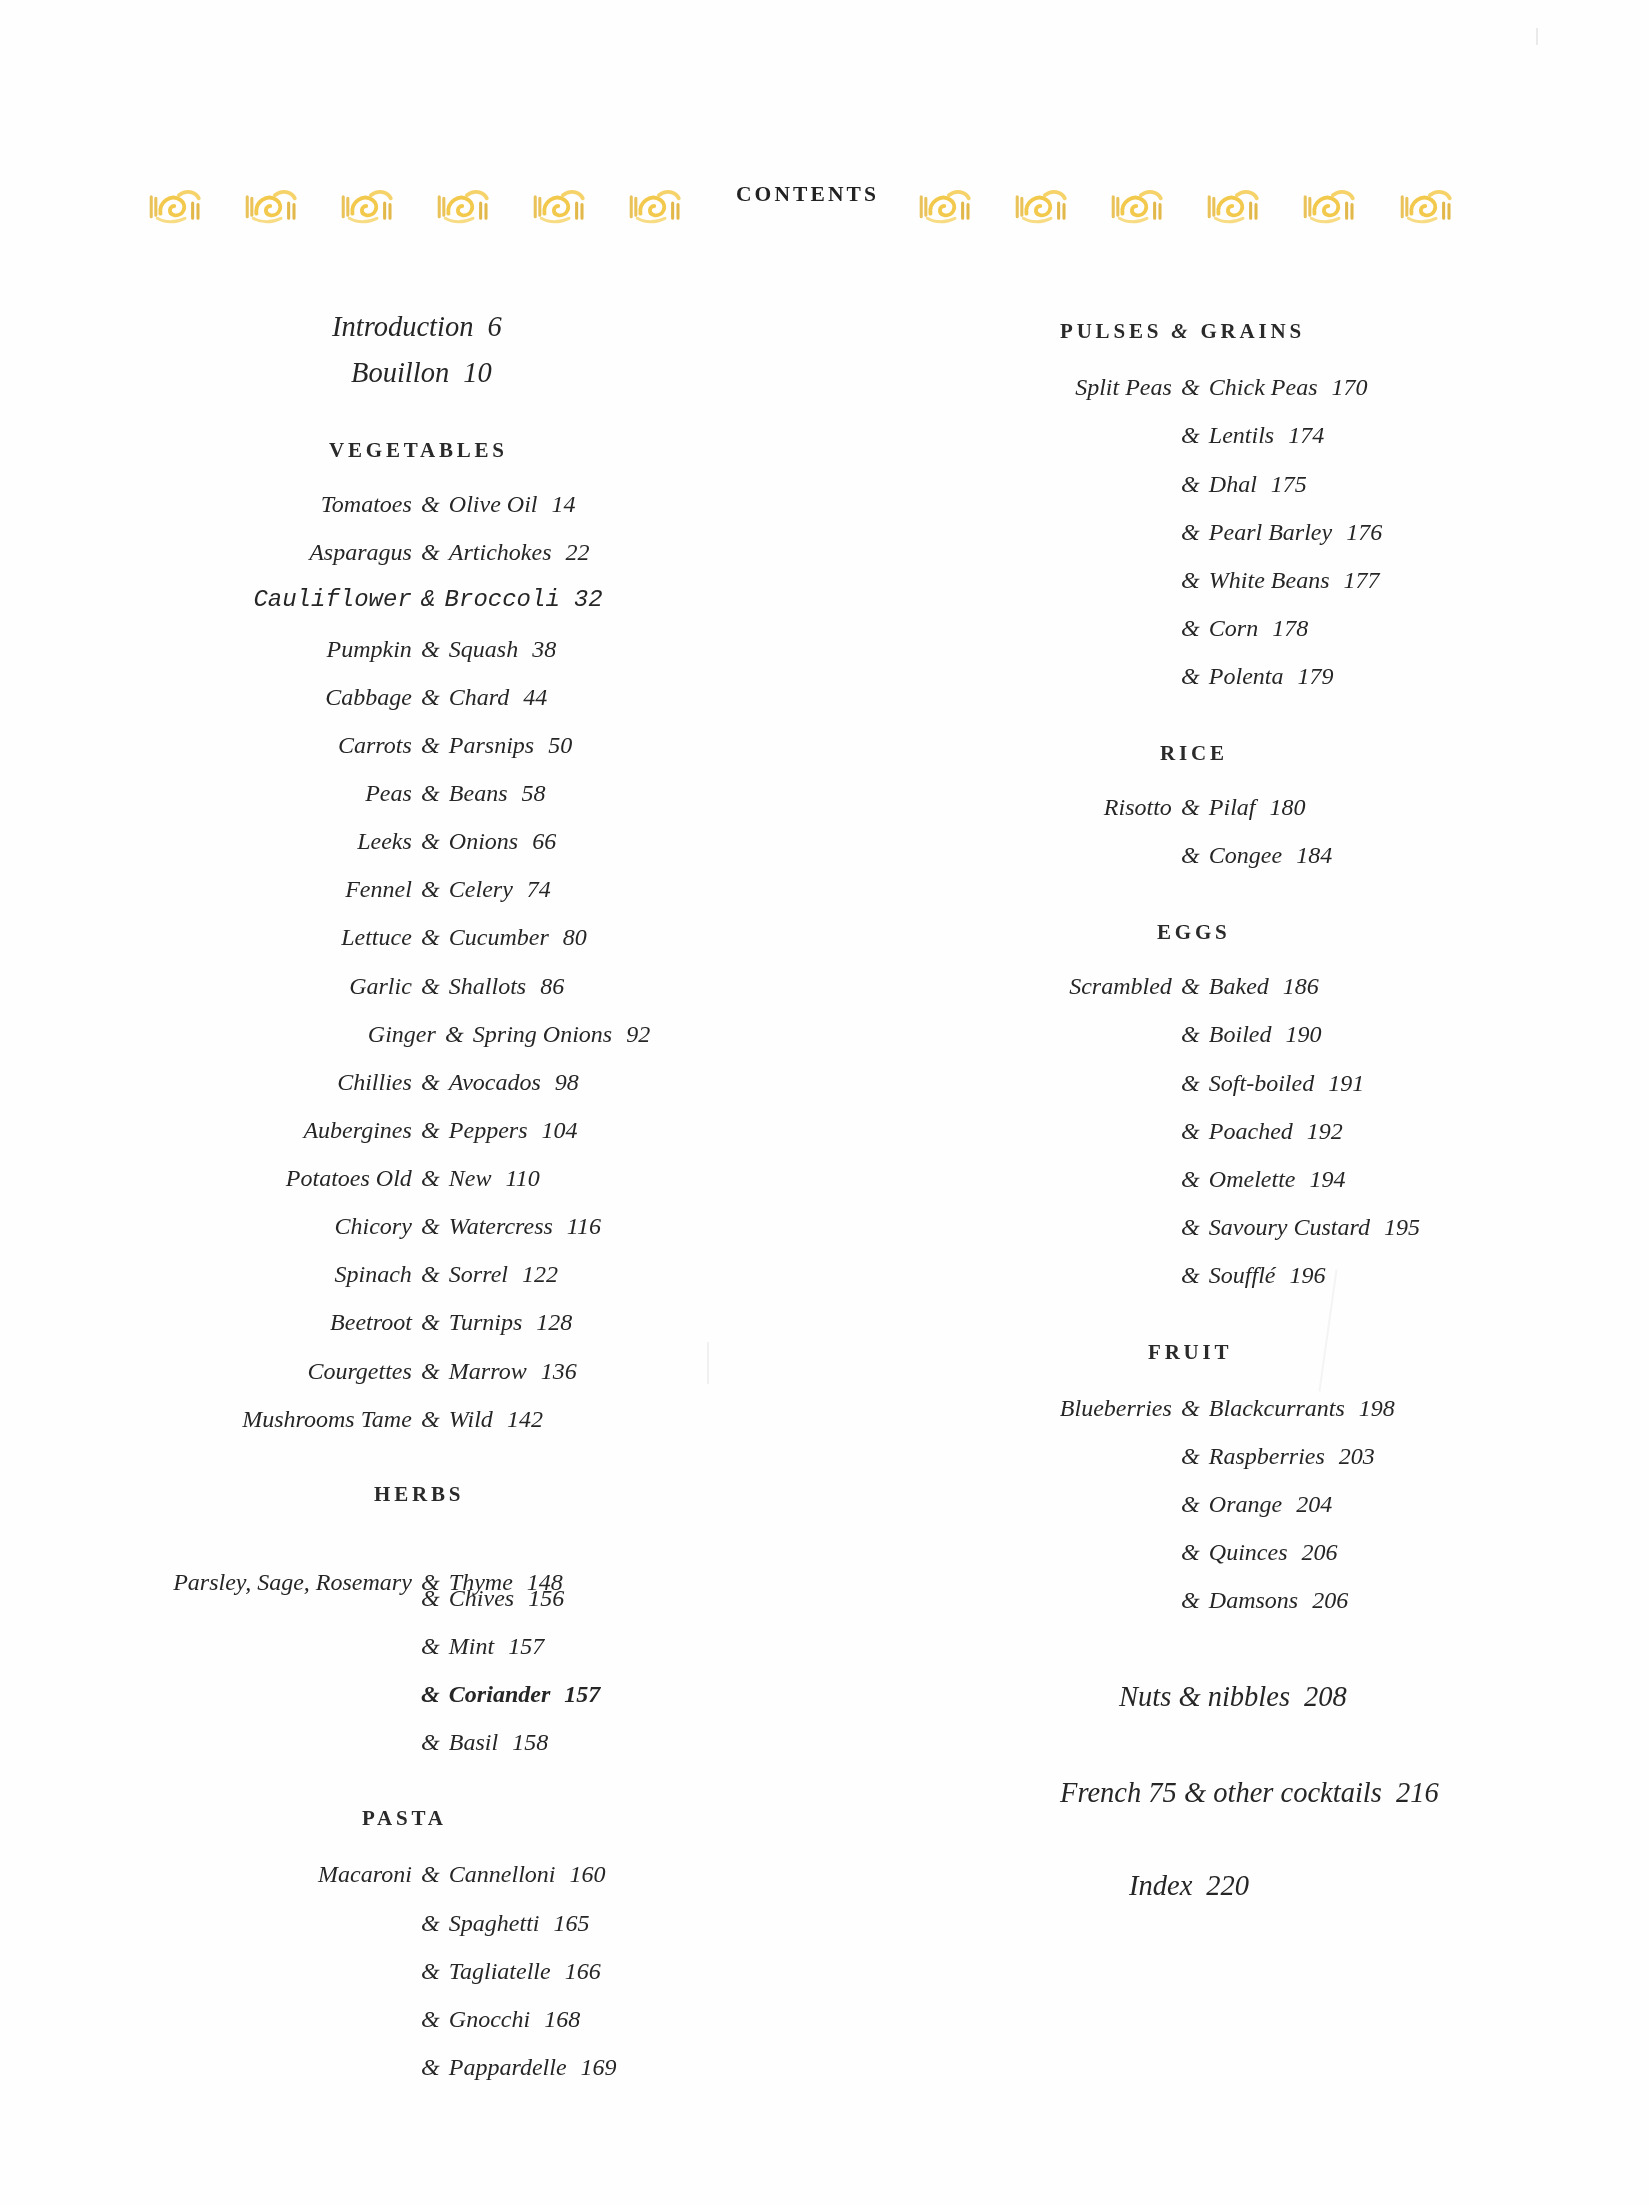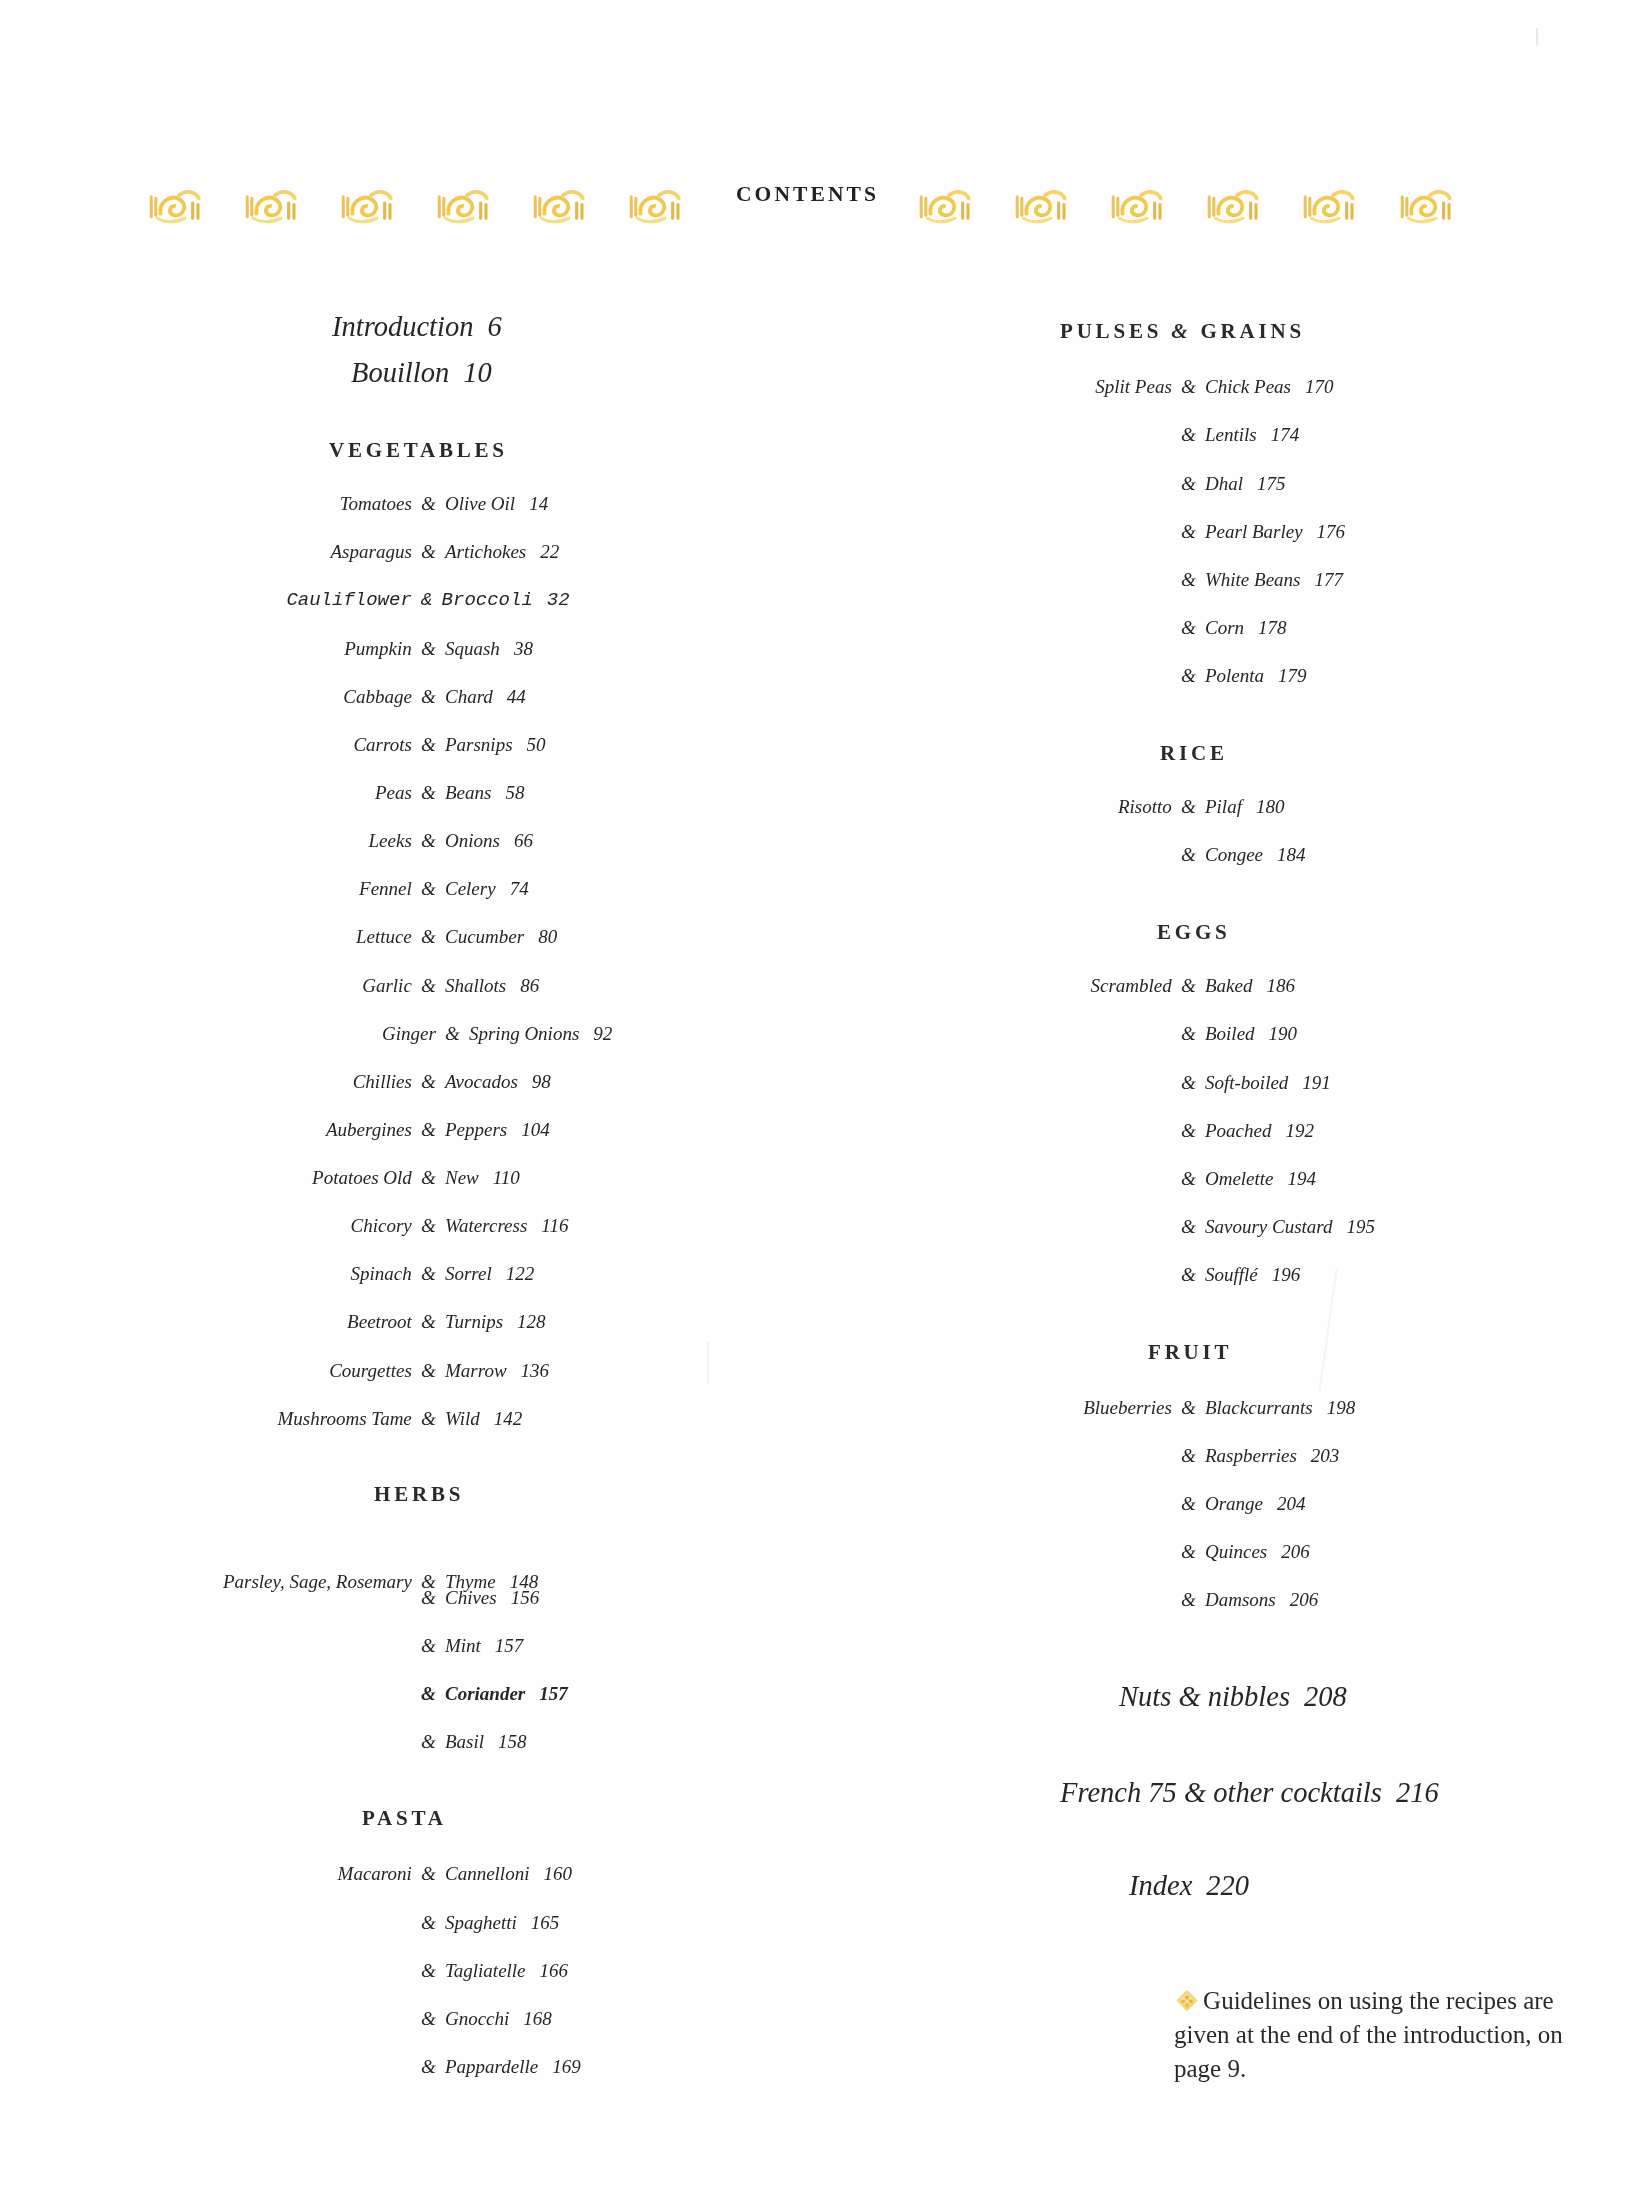--- a/index.html
+++ b/index.html
@@ -7,21 +7,21 @@
          font-family: "Liberation Serif", "DejaVu Serif", serif; color: #2a2a2a; }
   .page { position: absolute; left: 0; top: 0; width: 1649px; height: 2205px; background: #fefefe; }
 
   
   .orn { position: absolute; top: 183px; width: 60px; height: 46px; }
   .orn svg { width: 100%; height: 100%; display: block; }
   .title { position: absolute; top: 181px; left: 715px; width: 185px; text-align: center;
            font-size: 21.5px; font-weight: bold; letter-spacing: 3.1px; color: #222; line-height: 26px; }
 
   
-  .row { position: absolute; height: 38px; line-height: 38px; font-style: italic; font-size: 19px; white-space: nowrap; color: #262626; }
+  .row { position: absolute; height: 38px; line-height: 38px; font-style: italic; font-size: 24px; white-space: nowrap; color: #262626; }
   .row .pre { position: absolute; right: 100%; top: 0; padding-right: 9.2px; }
   .row .amp { font-style: italic; }
   .row .post { padding-left: 9.2px; }
   .row .pg { padding-left: 14px; }
   .plain { position: absolute; height: 38px; line-height: 38px; font-style: italic; font-size: 28.5px; white-space: nowrap; color: #262626; }
   .plain .pg { padding-left: 14px; }
 
   .hd { position: absolute; font-size: 21px; font-weight: bold; letter-spacing: 3.8px; color: #2a2a2a; line-height: 26px; white-space: nowrap; }
   .hd .amp { font-style: italic; font-weight: bold; }
 
@@ -266,30 +266,18 @@
   <div class="plain" style="left:1119px; top:1678px;">
     <span>Nuts &amp; nibbles</span><span class="pg">208</span>
   </div>
   <div class="plain" style="left:1060px; top:1774px;">
     <span>French 75 &amp; other cocktails</span><span class="pg">216</span>
   </div>
   <div class="plain" style="left:1129px; top:1867px;">
     <span>Index</span><span class="pg">220</span>
   </div>
 
-  <div class="note">
-    <span class="diamond">
-      <svg viewBox="0 0 34 30" width="26" height="23">
-        <path d="M17 1 L31 15 L17 29 L3 15 Z" fill="#f6d77a"></path>
-        <path d="M17 6 L26 15 L17 24 L8 15 Z" fill="#fbe9b0"></path>
-        <circle cx="17" cy="11" r="3" fill="#e8b830"></circle>
-        <circle cx="12" cy="16" r="2.6" fill="#e8b830"></circle>
-        <circle cx="22" cy="16" r="2.6" fill="#e8b830"></circle>
-        <circle cx="17" cy="21" r="3" fill="#f0c040"></circle>
-      </svg>
-    </span><span>Guidelines on using the recipes are given at the end of the introduction, on page 9.</span>
-  </div>
 
   <div class="artifact" style="left:1536px; top:28px; width:2.3px; height:17px;"></div>
   <div class="artifact" style="left:707px; top:1342px; width:2.3px; height:42px; opacity:.35;"></div>
   <div class="artifact" style="left:1327px; top:1269px; width:1.5px; height:123px; opacity:.25; transform:rotate(8deg);"></div>
 </div>
 
 
 </body></html>

